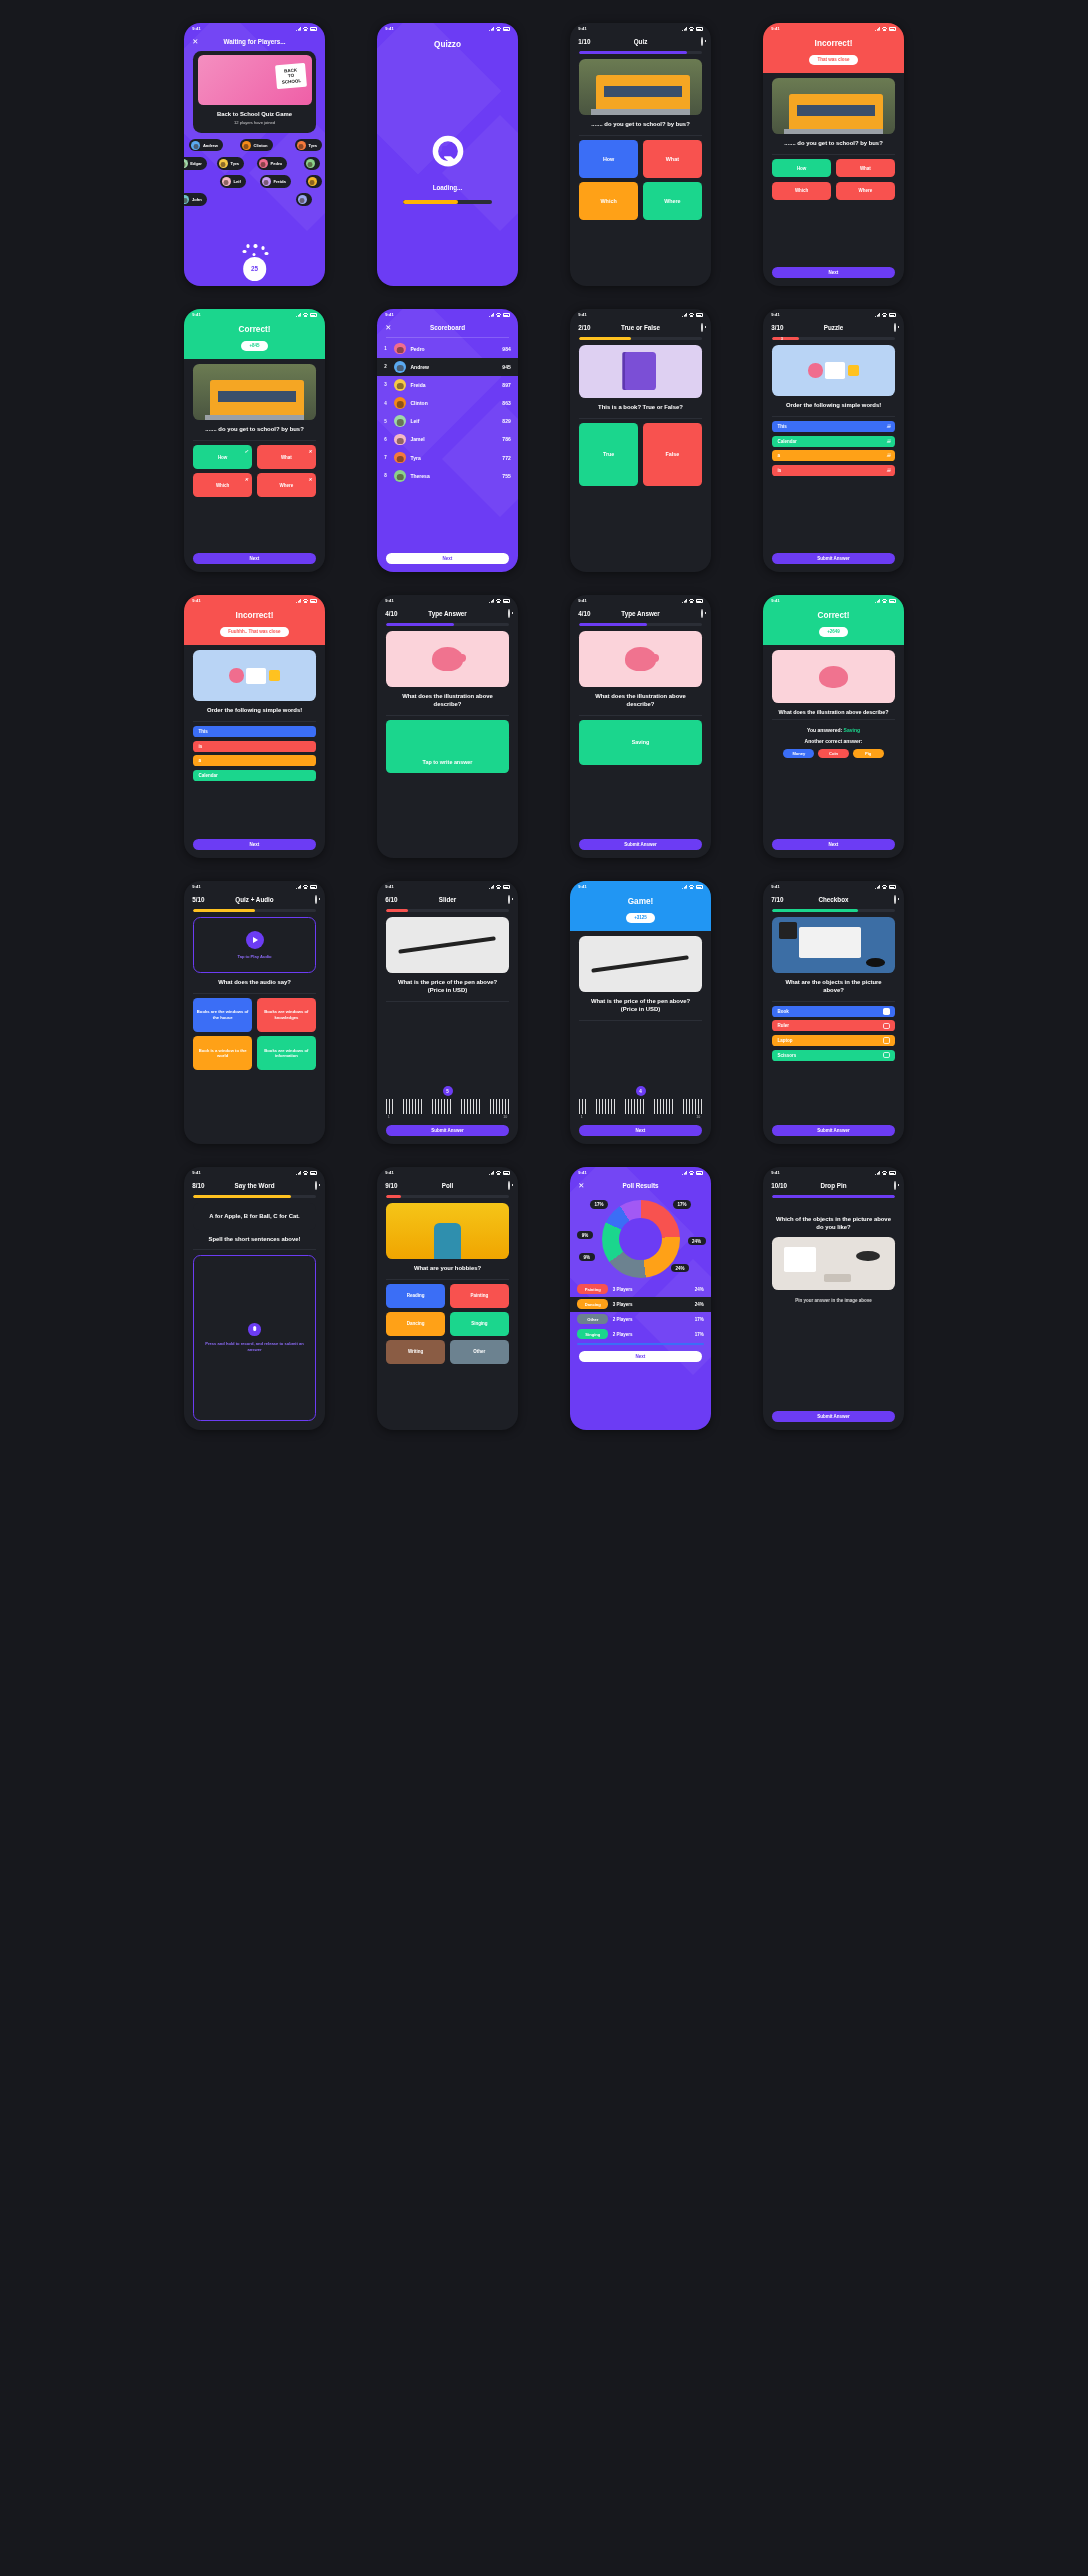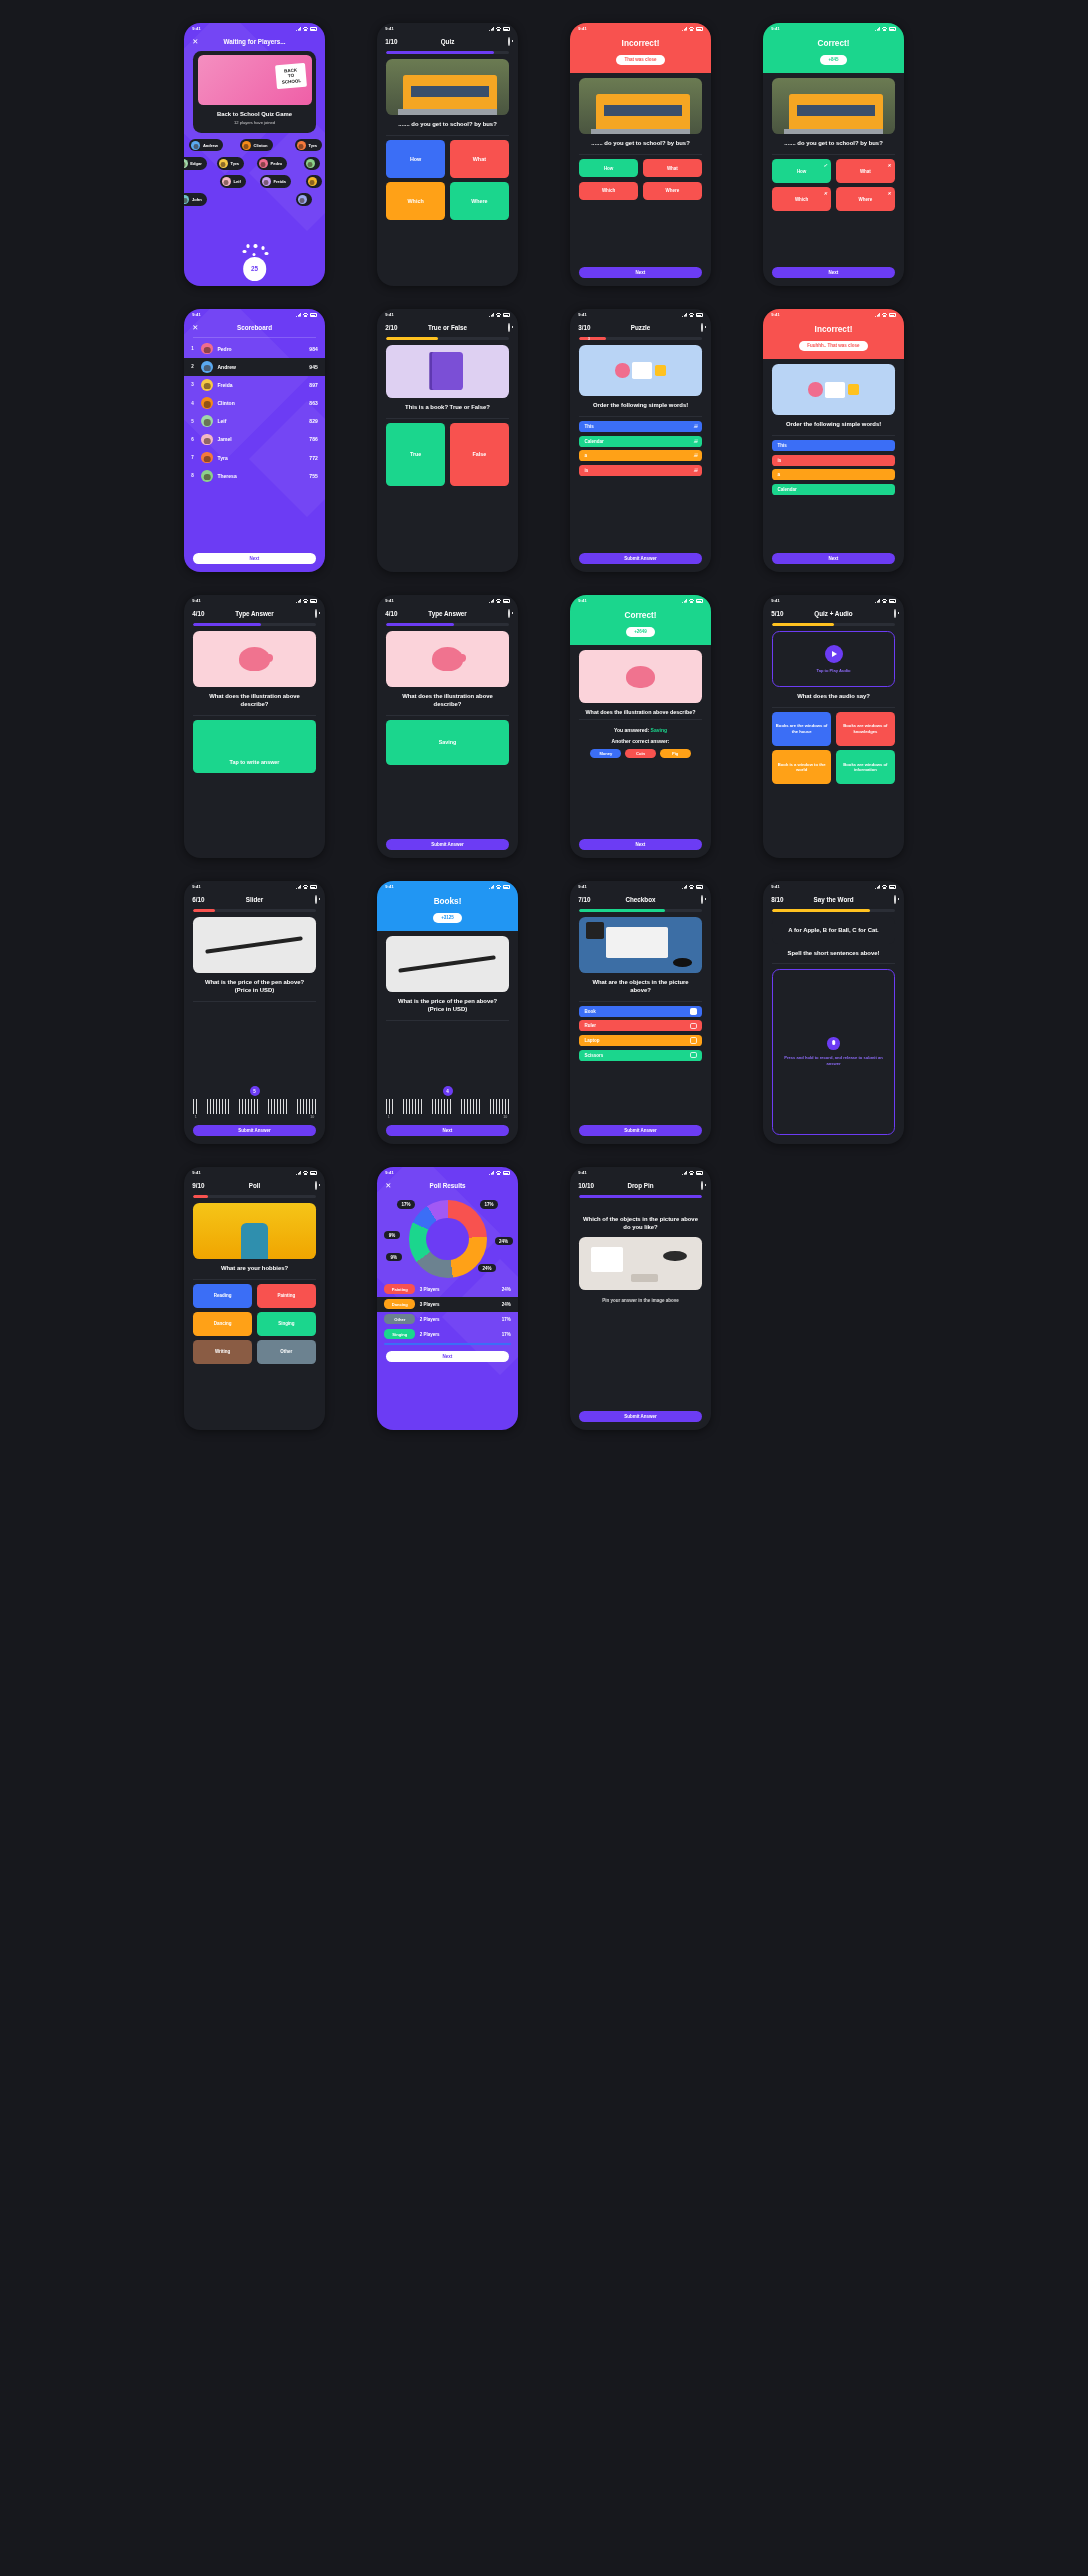--- a/index.html
+++ b/index.html
@@ -261,20 +261,45 @@
           <i style="left:12.7px;top:0"></i>
           <i style="left:20px;top:1.8px"></i>
         <i style="left:1.8px;top:5.4px"></i>
           <i style="left:23.6px;top:7.3px"></i>
           <i style="left:11px;top:8.2px"></i>
       </div>
       <div class="count">25</div>
     </div>
   </div>
 
+  <div class="phone purple">
+    <div class="hexbg"></div>
+    <div class="sbar z">
+      <span>9:41</span>
+      <span class="ic">
+          <i class="bars"></i>
+          <i class="wifi"></i>
+          <i class="batt"></i>
+        </span>
+    </div>
+    <div class="splash z">
+      <div class="brand">Quizzo</div>
+      <div class="logo">
+        <svg viewBox="0 0 100 100" width="42" height="42">
+            <circle cx="50" cy="48" r="30" fill="none" stroke="#fff" stroke-width="13"></circle>
+            <rect x="48" y="52" width="30" height="13" rx="3" fill="#fff" transform="rotate(42 48 52)"></rect>
+            <rect x="36" y="36" width="24" height="24" rx="3" fill="#6c3cf4"></rect>
+          </svg>
+      </div>
+      <div class="loadtxt">Loading...</div>
+      <div class="loadbar">
+          <i></i>
+        </div>
+    </div>
+  </div>
 
   <div class="phone">
     <div class="sbar">
       <span>9:41</span>
       <span class="ic">
           <i class="bars"></i>
           <i class="wifi"></i>
           <i class="batt"></i>
         </span>
     </div>
@@ -776,21 +801,21 @@
     <div style="background:#2196f3;">
       <div class="sbar">
         <span>9:41</span>
         <span class="ic">
             <i class="bars"></i>
             <i class="wifi"></i>
             <i class="batt"></i>
           </span>
       </div>
       <div class="banner">
-        <h2>Books!</h2>
+        <h2>Game!</h2>
         <span class="pill" style="color:#2196f3">+3125</span>
       </div>
     </div>
     <div class="body" style="padding-top:5.4px;">
       <div class="img" style="background:#e9e9e9;display:flex;align-items:center;justify-content:center;">
         <div style="width:80%;height:3.6px;background:#222;border-radius:1.8px;transform:rotate(-8deg);"></div>
       </div>
       <div class="q">What is the price of the pen above?
 (Price in USD)</div>
       <div class="sep"></div>

